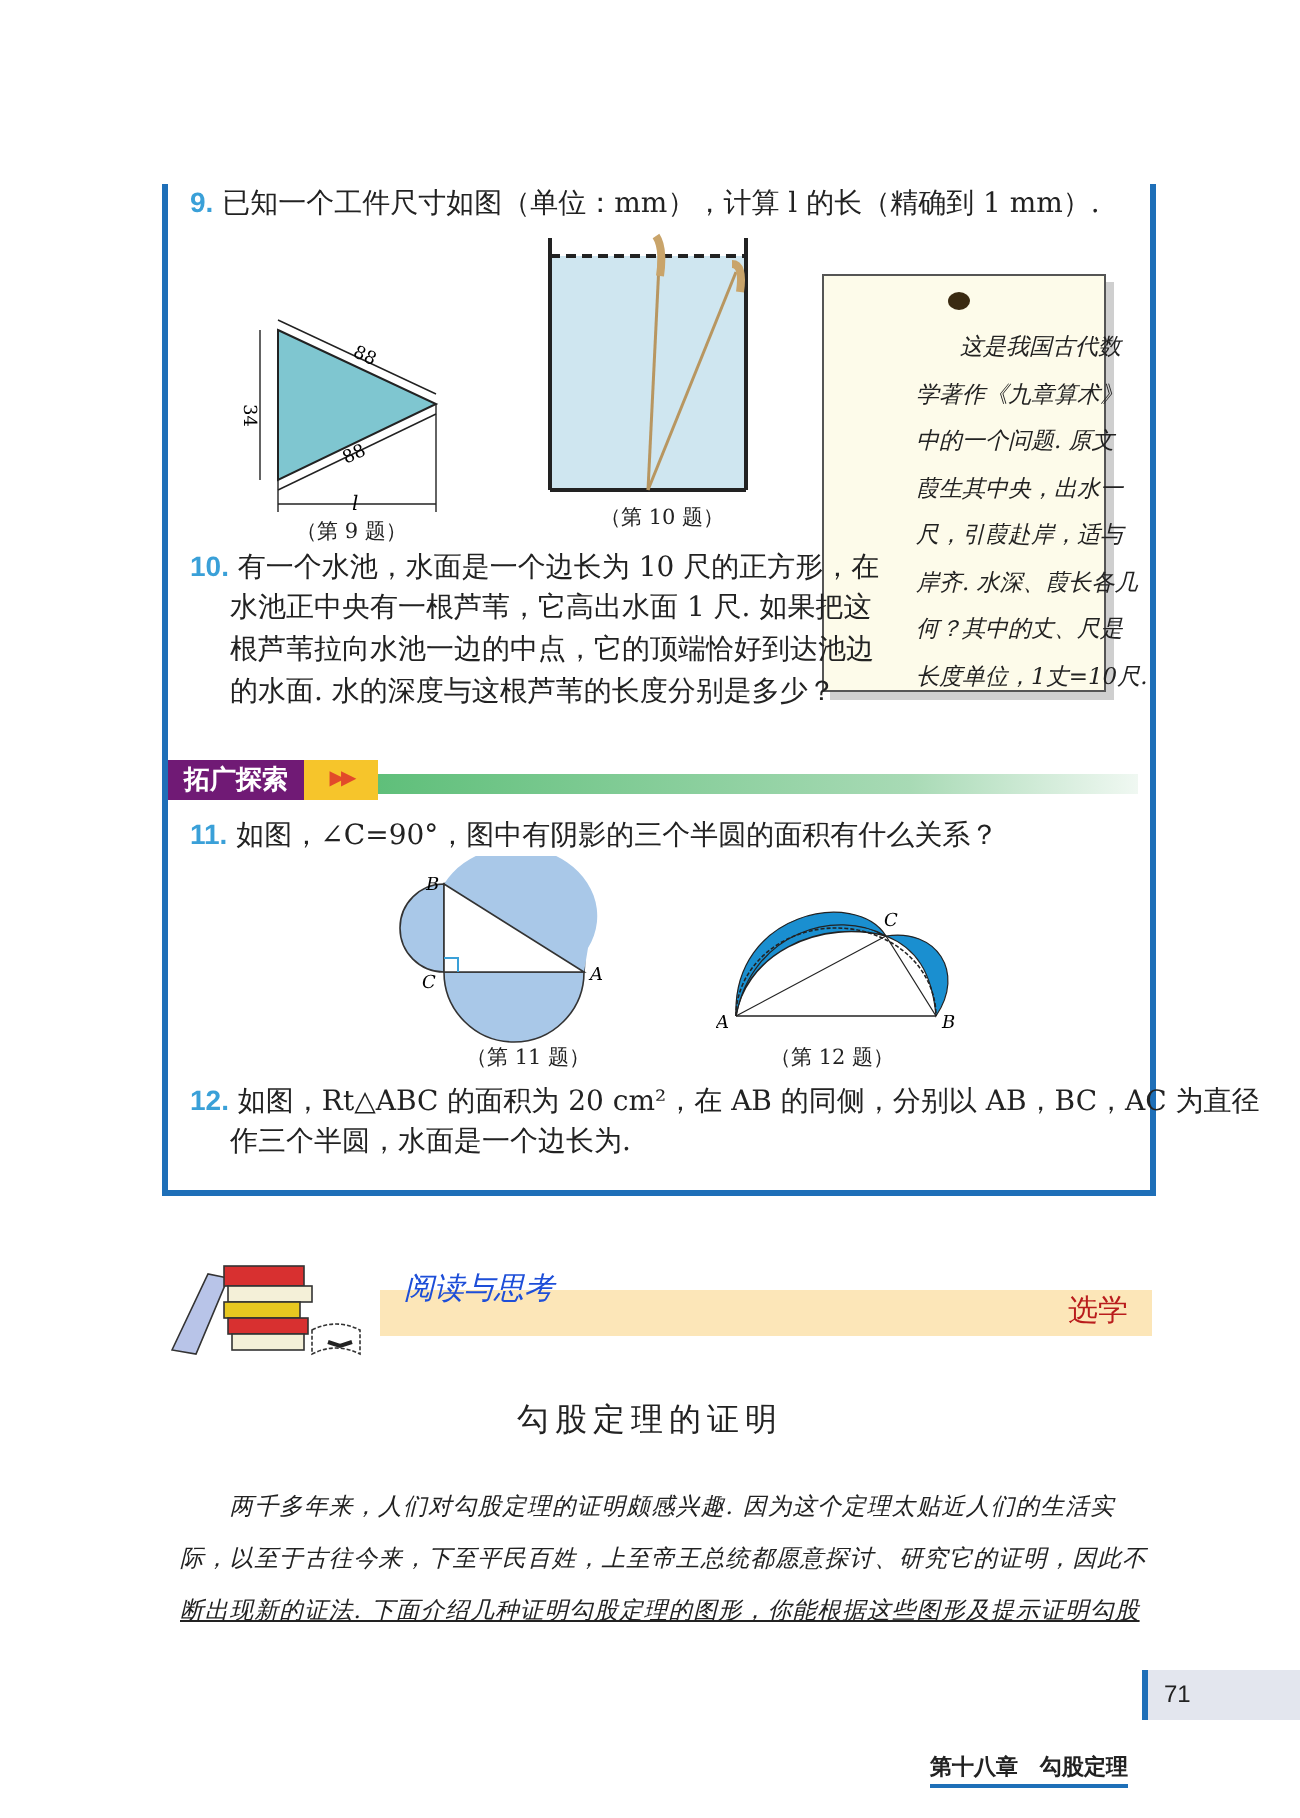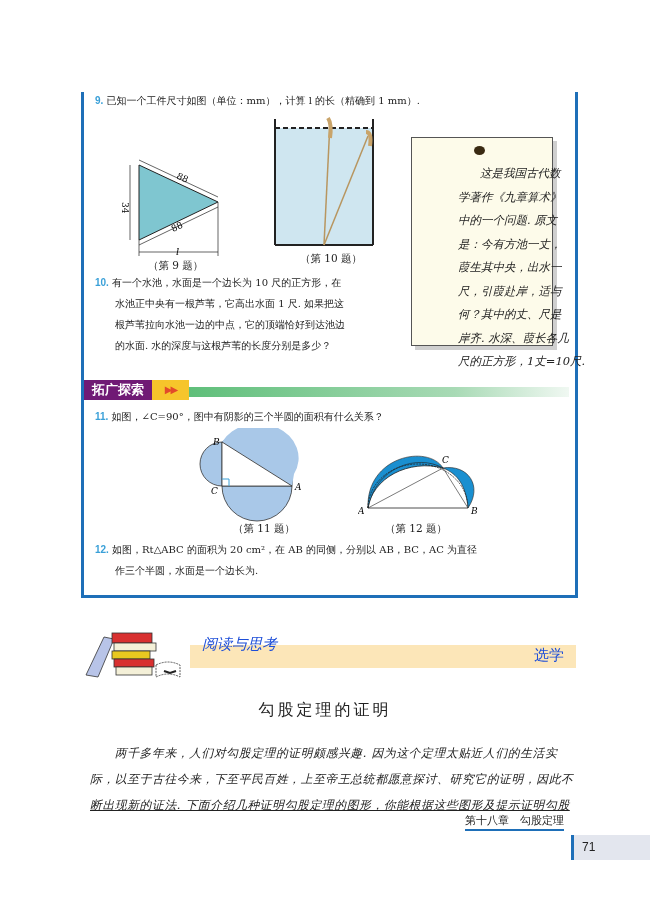--- a/index.html
+++ b/index.html
@@ -1,34 +1,34 @@
 <!DOCTYPE html>
 <html><head>
 <meta charset="utf-8">
 <style>
   html,body{margin:0;padding:0;background:#ffffff;}
   body{width:650px;height:909px;position:relative;overflow:hidden;font-family:"DejaVu Serif","Liberation Serif",serif;color:#222;}
   .box{position:absolute;left:81px;top:92px;width:491px;height:503px;border-left:3px solid #1e6fb8;border-right:3px solid #1e6fb8;border-bottom:3px solid #1e6fb8;}
   .qnum{color:#3aa0d8;font-weight:bold;font-family:"Liberation Sans",sans-serif;}
-  .line{position:absolute;font-size:10px;line-height:20px;white-space:nowrap;}
+  .line{position:absolute;font-size:14px;line-height:20px;white-space:nowrap;}
   .cap{position:absolute;font-size:10.5px;color:#222;}
   .note{position:absolute;left:411px;top:137px;width:140px;height:207px;background:#fdfbea;border:1px solid #555;box-shadow:4px 4px 0 #cfcfcf;}
   .note-pin{position:absolute;left:62px;top:8px;width:11px;height:9px;border-radius:50%;background:#3a2a12;}
   .note-text{position:absolute;left:6px;top:24px;width:130px;font-size:11.5px;line-height:23.5px;font-family:"DejaVu Serif",serif;font-style:italic;}
   .note-text div{white-space:nowrap;margin-left:40px;}
   .banner{position:absolute;left:84px;top:380px;height:20px;width:488px;}
   .banner-label{position:absolute;left:0;top:0;width:68px;height:20px;background:#701a75;color:#fff;font-size:13px;line-height:20px;text-align:center;font-family:"Liberation Sans",sans-serif;font-weight:bold;}
   .banner-arrows{position:absolute;left:68px;top:0;width:37px;height:20px;background:#f6c52b;color:#e24a2a;font-size:10px;line-height:20px;text-align:center;letter-spacing:-2px;}
   .banner-bar{position:absolute;left:105px;top:7px;width:380px;height:10px;background:linear-gradient(to right,#5fbf7a,#a8dab5 70%,#f0f8f2);}
   .read-bar{position:absolute;left:190px;top:645px;width:386px;height:23px;background:#fce6b8;}
   .read-title{position:absolute;left:202px;top:635px;font-size:15px;color:#1d4ed8;font-style:italic;font-family:"Liberation Sans",sans-serif;}
-  .read-tag{position:absolute;left:534px;top:646px;font-size:15px;color:#1d4ed8;font-family:"Liberation Sans",sans-serif;}
+  .read-tag{position:absolute;left:534px;top:646px;font-size:15px;color:#b91c1c;font-family:"Liberation Sans",sans-serif;}
   .essay-title{position:absolute;left:0;width:650px;text-align:center;top:700px;font-size:16px;letter-spacing:3px;}
   .para{position:absolute;left:90px;font-size:11.8px;line-height:26px;white-space:nowrap;font-style:italic;letter-spacing:0.6px;}
-  .footer-chapter{position:absolute;left:465px;top:813px;font-size:11px;font-weight:normal;font-family:"Liberation Sans",sans-serif;border-bottom:2px solid #1e6fb8;padding-bottom:1px;}
+  .footer-chapter{position:absolute;left:465px;top:876px;font-size:11px;font-weight:bold;font-family:"Liberation Sans",sans-serif;border-bottom:2px solid #1e6fb8;padding-bottom:1px;}
   .footer-sep{position:absolute;left:571px;top:835px;width:3px;height:25px;background:#1e6fb8;}
   .footer-page{position:absolute;left:574px;top:835px;width:76px;height:25px;background:#e3e6ee;font-size:12px;line-height:25px;padding-left:8px;font-family:"Liberation Sans",sans-serif;}
   svg{position:absolute;}
 </style>
 </head>
 <body>
 
 <div class="box"></div>
 
 <div class="line" style="left:95px;top:91px;">
@@ -63,26 +63,25 @@
   <path d="M94,18 q6,0 4,14" stroke="#c9a46a" stroke-width="4" fill="none"></path>
 </svg>
 <div class="cap" style="left:300px;top:252px;">（第 10 题）</div>
 
 <div class="note">
   <div class="note-pin"></div>
   <div class="note-text">
     <div style="padding-left:22px;">这是我国古代数</div>
     <div>学著作《九章算术》</div>
     <div>中的一个问题. 原文</div>
-    <div>是：今有方池一丈，</div>
     <div>葭生其中央，出水一</div>
     <div>尺，引葭赴岸，适与</div>
+    <div>岸齐. 水深、葭长各几</div>
     <div>何？其中的丈、尺是</div>
-    <div>岸齐. 水深、葭长各几</div>
-    <div>尺的正方形，1丈=10尺.</div>
+    <div>长度单位，1丈=10尺.</div>
   </div>
 </div>
 
 <div class="line" style="left:95px;top:273px;">
   <span class="qnum">10.</span>
   <span>有一个水池，水面是一个边长为 10 尺的正方形，在</span>
 </div>
 <div class="line" style="left:115px;top:294px;">水池正中央有一根芦苇，它高出水面 1 尺. 如果把这</div>
 <div class="line" style="left:115px;top:315px;">根芦苇拉向水池一边的中点，它的顶端恰好到达池边</div>
 <div class="line" style="left:115px;top:336px;">的水面. 水的深度与这根芦苇的长度分别是多少？</div>

